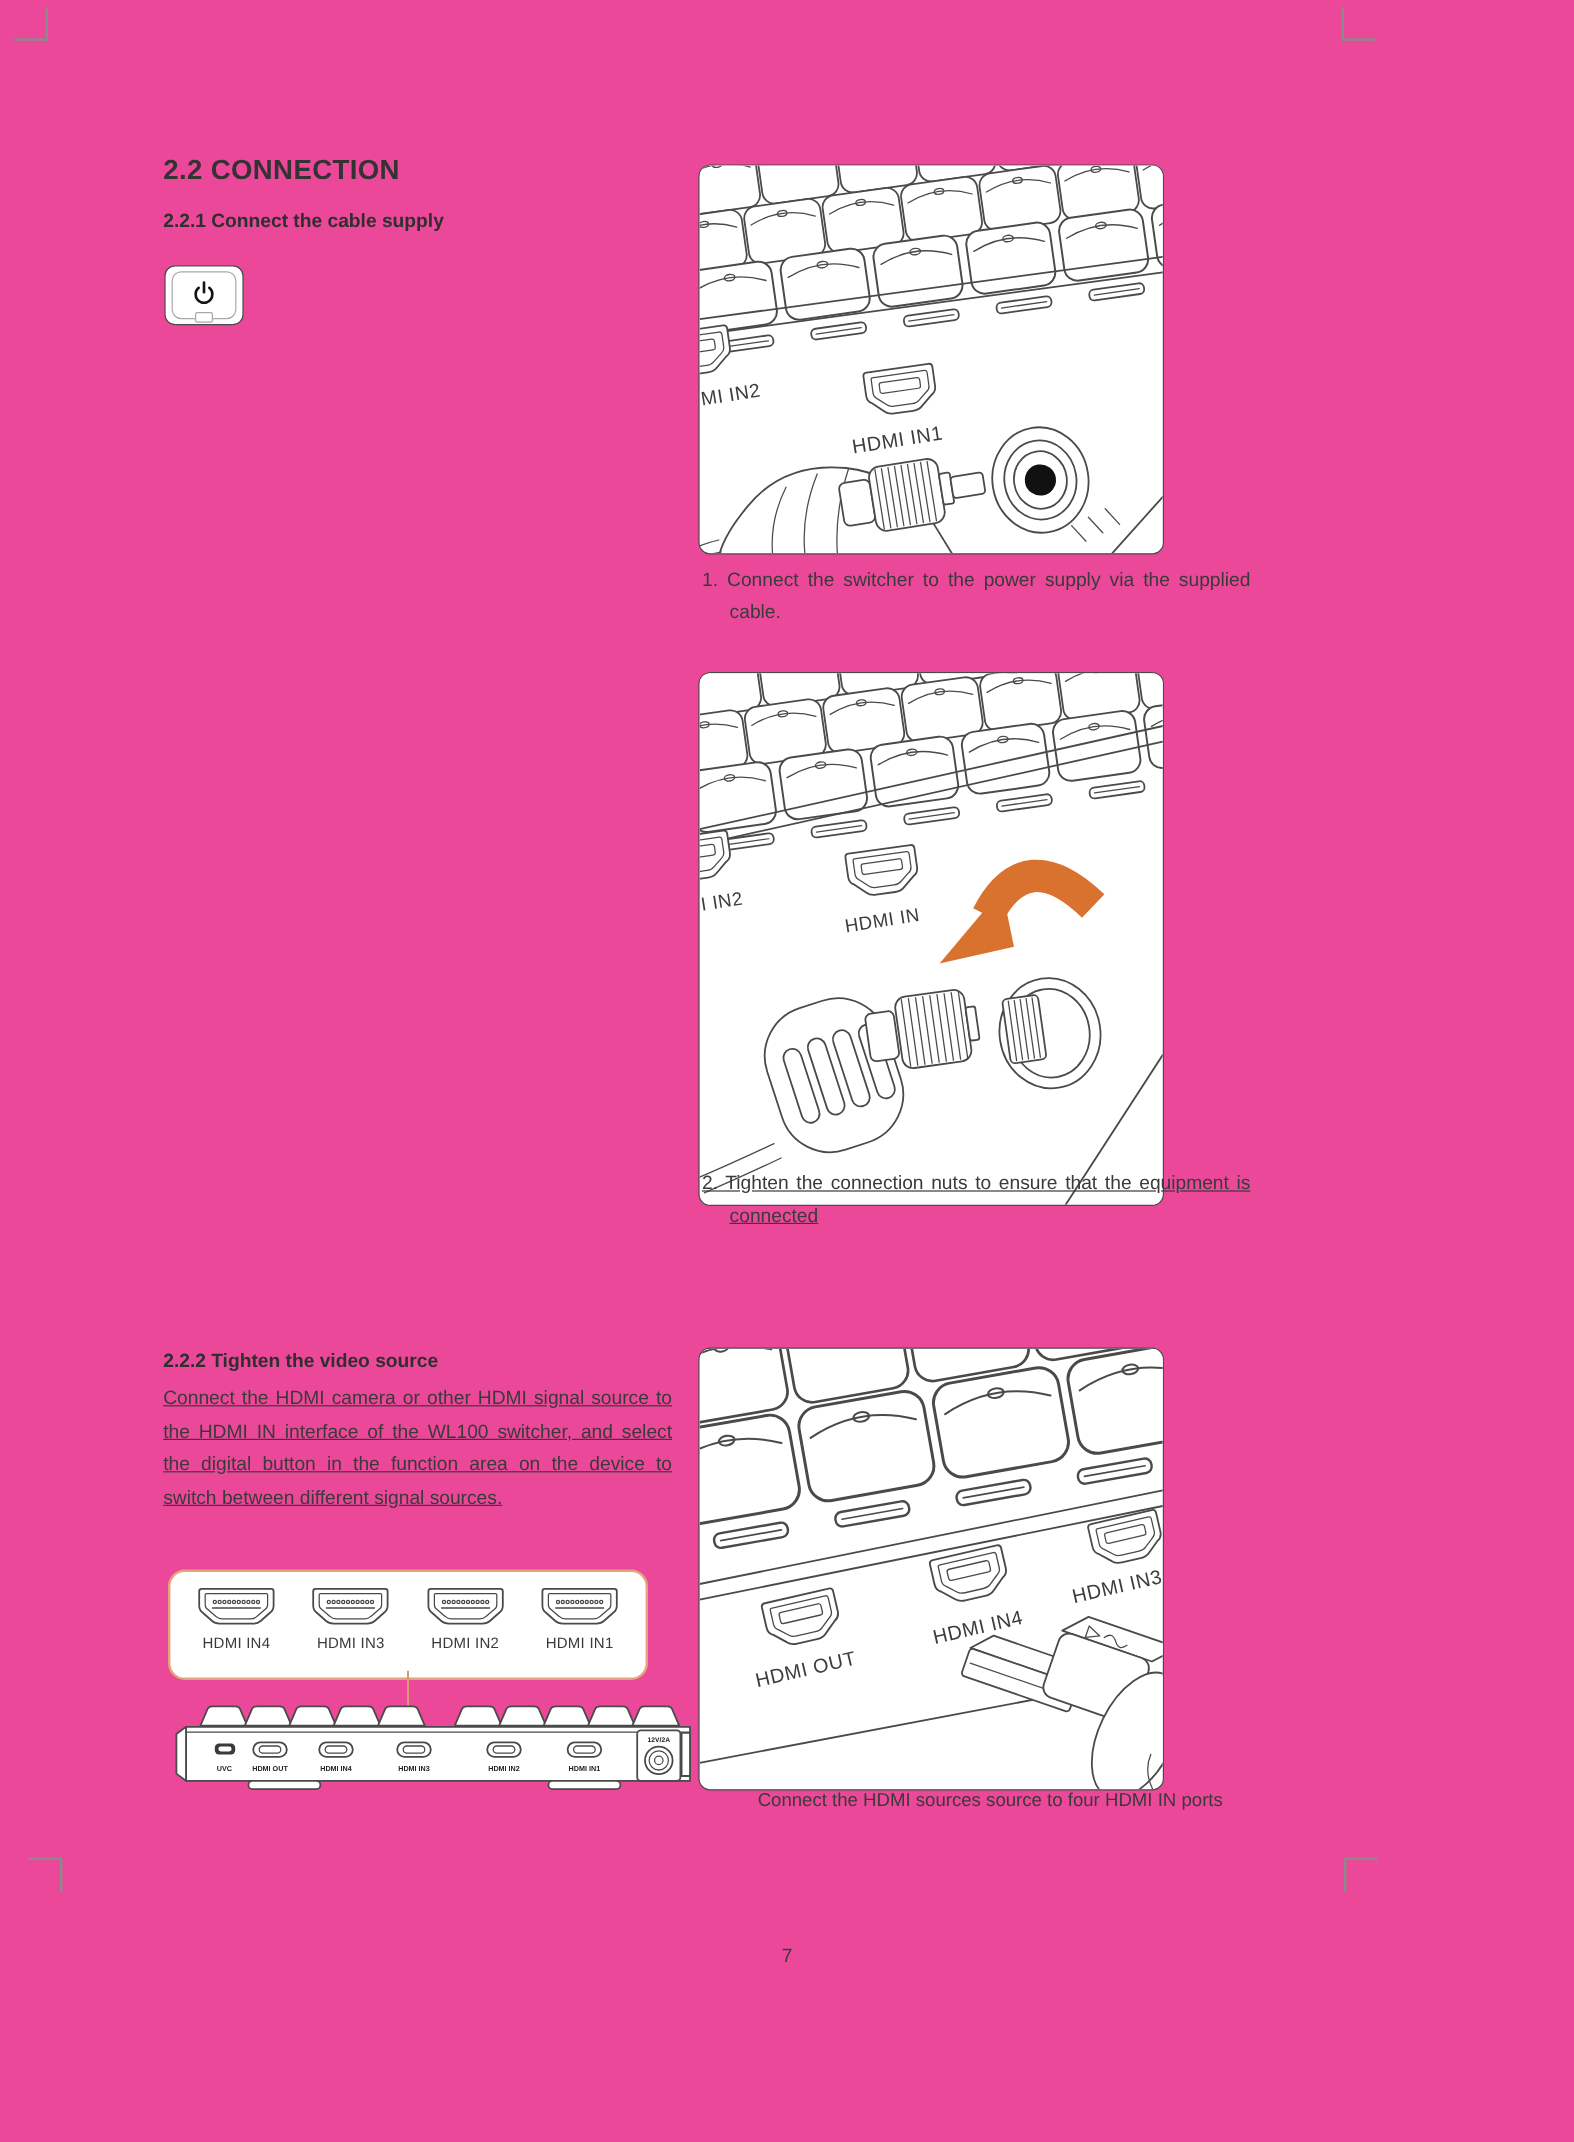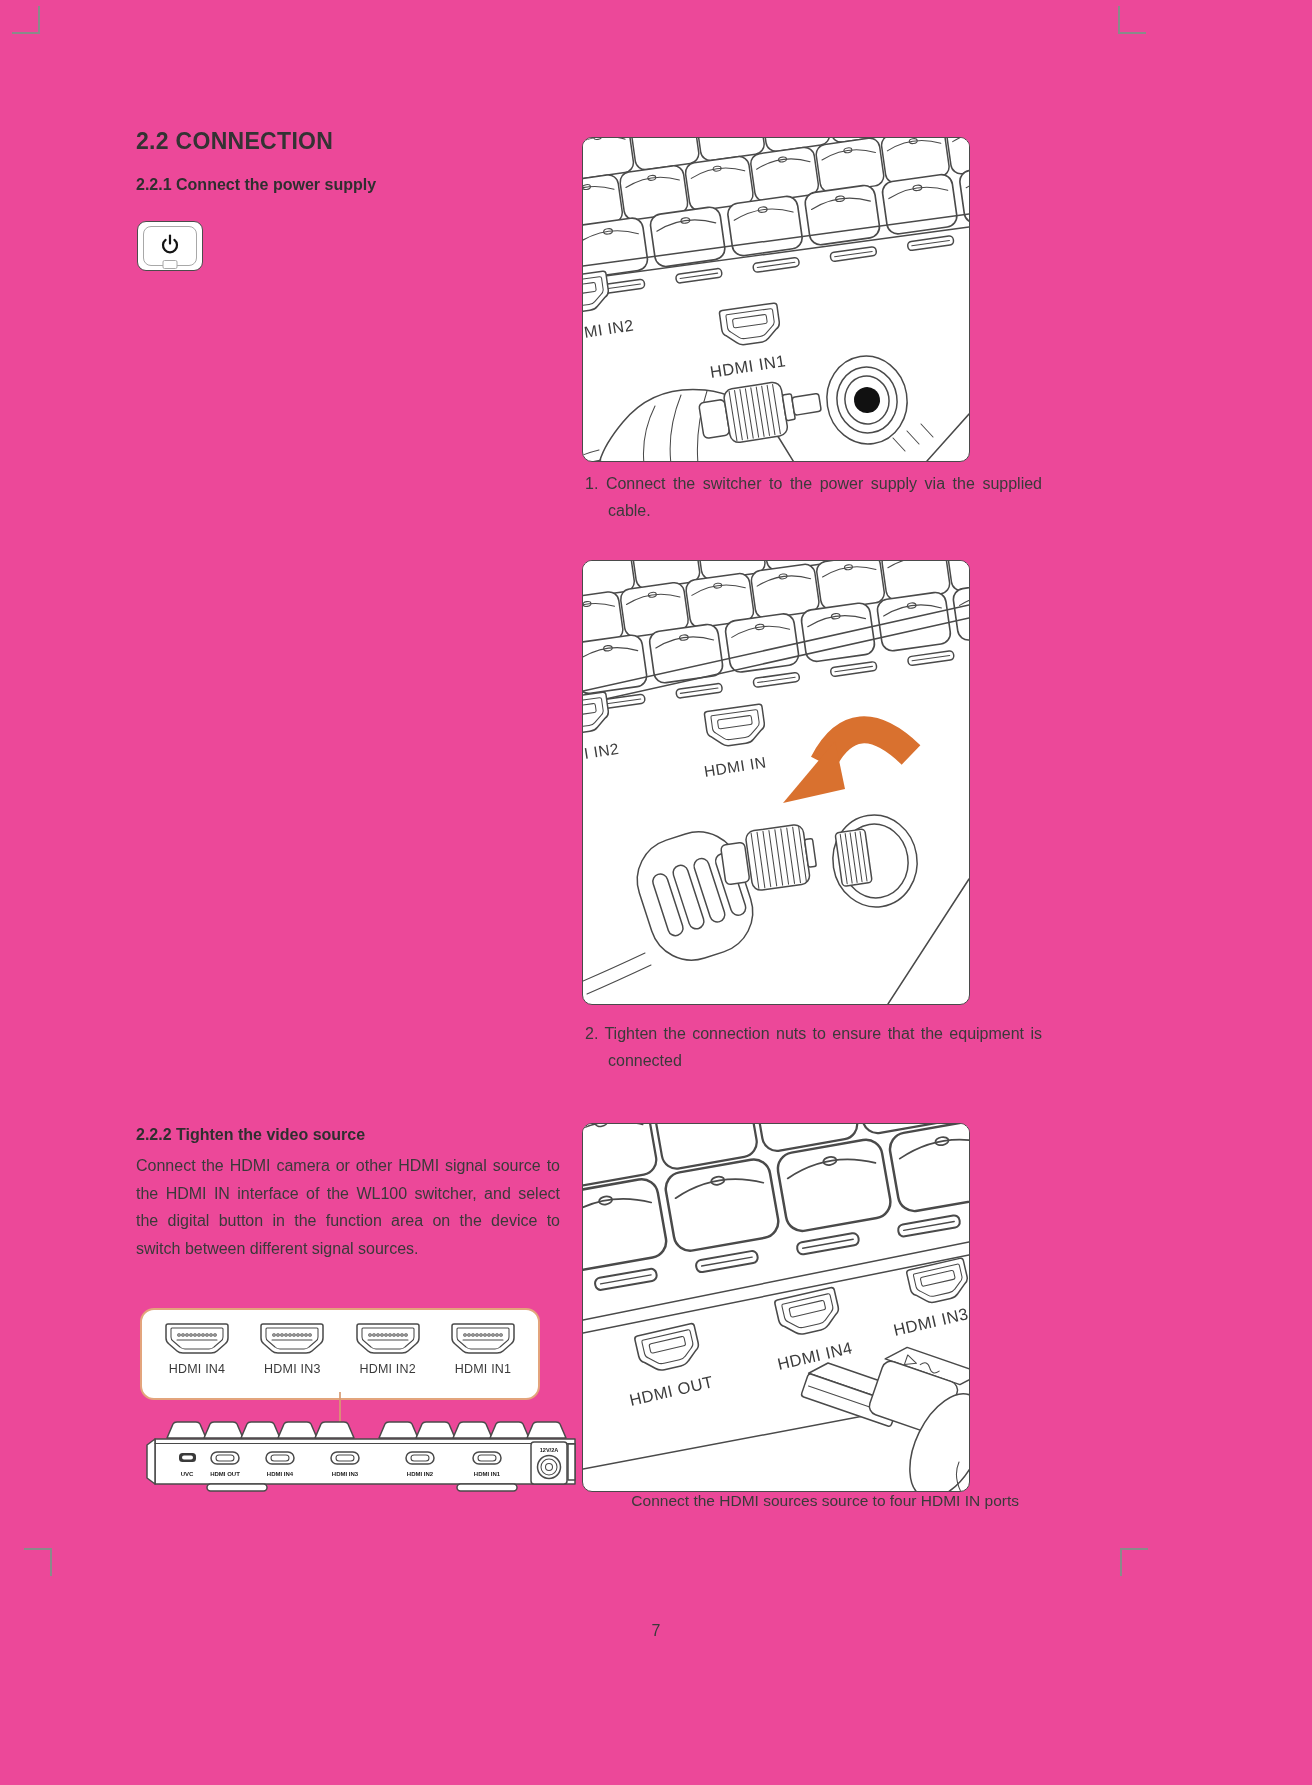--- a/index.html
+++ b/index.html
@@ -26,23 +26,23 @@
 
   .figure{position:absolute;border:1.4px solid #4a4a4a;border-radius:10px;background:#fff;overflow:hidden;}
   .fig1{left:582px;top:137px;width:386px;height:323px;}
   .fig2{left:582px;top:560px;width:386px;height:443px;}
   .fig3{left:582px;top:1123px;width:386px;height:367px;}
   .figure svg{position:absolute;left:0;top:0;}
 
   .step{position:absolute;left:585px;width:434px;font-size:16px;line-height:27px;color:#3a3a3a;
         text-align:justify;padding-left:23px;text-indent:-23px;margin:0;}
   .step.s1{top:470px;}
-  .step.s2{top:1020px;}
+  .step.s2{top:973px;text-decoration:underline;}
   .para{position:absolute;left:136px;top:1152px;width:424px;font-size:16px;line-height:27.5px;
-        text-align:justify;color:#3a3a3a;margin:0;}
+        text-align:justify;color:#3a3a3a;margin:0;text-decoration:underline;}
   .cap3{position:absolute;left:585px;top:1492px;width:434px;font-size:15.5px;color:#3a3a3a;text-align:right;margin:0;}
 
   .hdmi-box{position:absolute;left:140px;top:1308px;width:400px;height:92px;box-sizing:border-box;
             border:2px solid #E3A47C;border-radius:14px;background:#fff;display:flex;
             justify-content:space-between;align-items:flex-start;padding:13px 22px 0 22px;}
   .hdmi-cell{display:flex;flex-direction:column;align-items:center;}
   .hdmi-cell .lbl{font-size:12.5px;color:#3a3a3a;margin-top:7px;letter-spacing:.2px;}
 
   .rear{position:absolute;left:127px;top:1392px;width:450px;height:115px;}
   .pagenum{position:absolute;left:0;top:1622px;width:1312px;text-align:center;font-size:16px;color:#3a3a3a;}
@@ -94,21 +94,21 @@
 </svg>
 
 <div class="page">
 
   <div class="crop tl"></div>
   <div class="crop tr"></div>
   <div class="crop bl"></div>
   <div class="crop br"></div>
 
   <div class="title">2.2 CONNECTION</div>
-  <div class="h2 p1">2.2.1 Connect the power supply</div>
+  <div class="h2 p1">2.2.1 Connect the cable supply</div>
 
   <div class="power-icon">
     <div class="power-inner">
       <div class="power-notch"></div>
     </div>
     <svg class="power-glyph" width="24" height="24" viewBox="-12 -12 24 24">
       <path d="M-4.4,-5.2 A7,7 0 1 0 4.4,-5.2" fill="none" stroke="#141414" stroke-width="2.2" stroke-linecap="round"></path>
       <line x1="0" y1="-9.5" x2="0" y2="-1.5" stroke="#141414" stroke-width="2.2" stroke-linecap="round"></line>
     </svg>
   </div>

